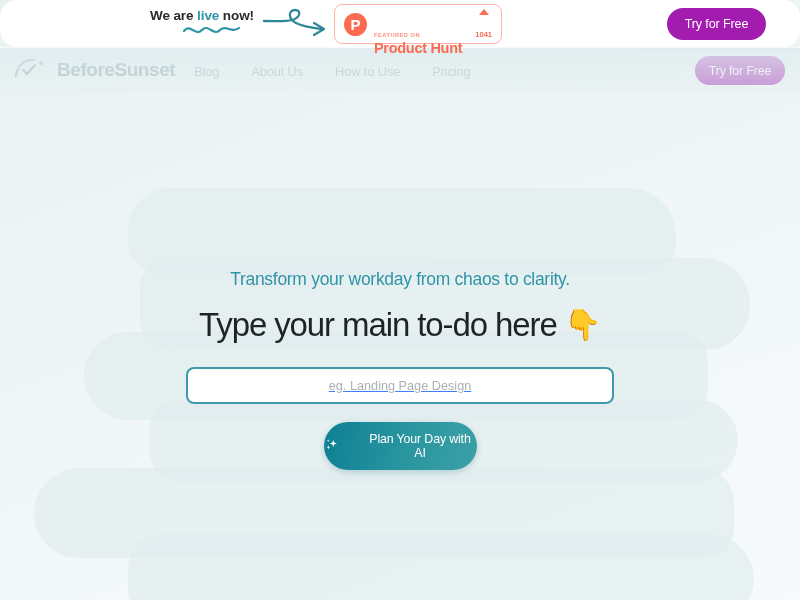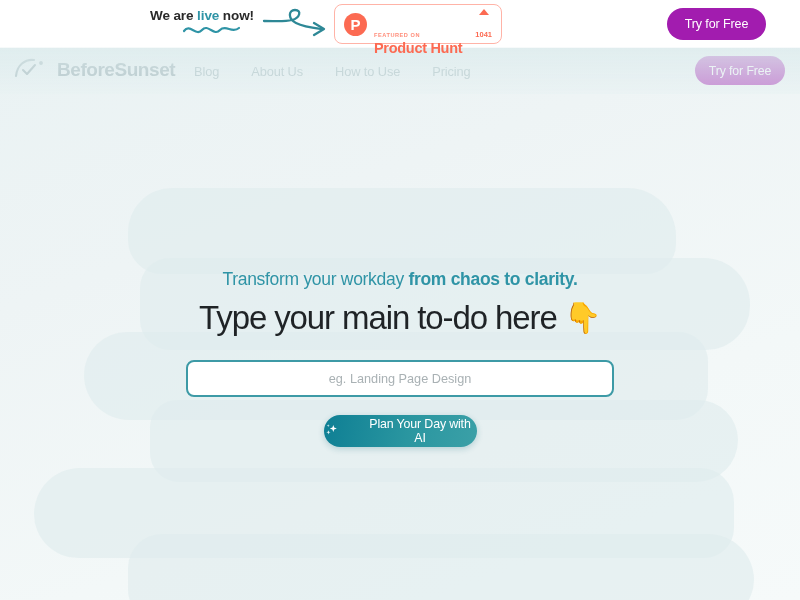--- a/index.html
+++ b/index.html
@@ -15,20 +15,21 @@
     position:relative; width:800px; height:600px; overflow:hidden;
     background:linear-gradient(160deg,#e9f2f3 0%,#eef4f5 35%,#f3f8f8 70%,#f6fafa 100%);
   }
 
   
   .announce {
     position:relative; z-index:40;
     height:47px; background:#ffffff;
     display:flex; align-items:center; justify-content:center;
     gap:0px;
+    border-radius:17px;
   }
   .announce-inner {
     display:flex; align-items:center; gap:0px;
     width:100%; height:100%; position:relative;
   }
   .live-text {
     position:absolute; left:150px; top:8px;
     font-size:13.5px; font-weight:700; color:#2a2a2a;
     letter-spacing:-.1px; white-space:nowrap;
   }
@@ -116,40 +117,41 @@
   
   .hero {
     position:absolute; z-index:20; left:0; right:0; top:94px;
     display:flex; flex-direction:column; align-items:center;
   }
   .eyebrow {
     margin-top:175px;
     font-size:17.5px; color:#2f94a6; letter-spacing:-.3px;
     white-space:nowrap;
   }
-  .eyebrow .bold { font-weight:700; }
+  .eyebrow .bold { font-weight:400; }
   .headline {
-    margin-top:9px;
+    margin-top:16px;
     font-size:33px; font-weight:400; color:#1f2326;
     letter-spacing:-1.1px; white-space:nowrap;
     display:flex; align-items:center; gap:8px;
   }
   .headline .emoji { font-size:30px; line-height:1; }
   .todo-input {
     margin-top:23px;
     width:428px; height:37px;
     border:2px solid #3d9aa6; border-radius:8px;
     background:#fff; outline:none;
     text-align:center; font-size:12.7px; color:#3b82f6;
     font-family:"Liberation Sans",sans-serif;
+    text-decoration:underline;
   }
   .todo-input::placeholder { color:#a9b1b4; }
   .plan-btn {
     margin-top:18px;
-    width:153px; height:32px; border:none; border-radius:999px;
+    width:153px; height:48px; border:none; border-radius:999px;
     background:linear-gradient(100deg,#0e7f94 0%,#2a96a0 55%,#3ba0a7 100%);
     color:#fff; font-size:12.4px; letter-spacing:-.15px;
     display:flex; align-items:center; justify-content:center; gap:24px;
     cursor:pointer; font-family:"Liberation Sans",sans-serif;
     box-shadow:0 2px 6px rgba(20,110,125,.24);
   }
 </style>
 </head>
 <body>
 

